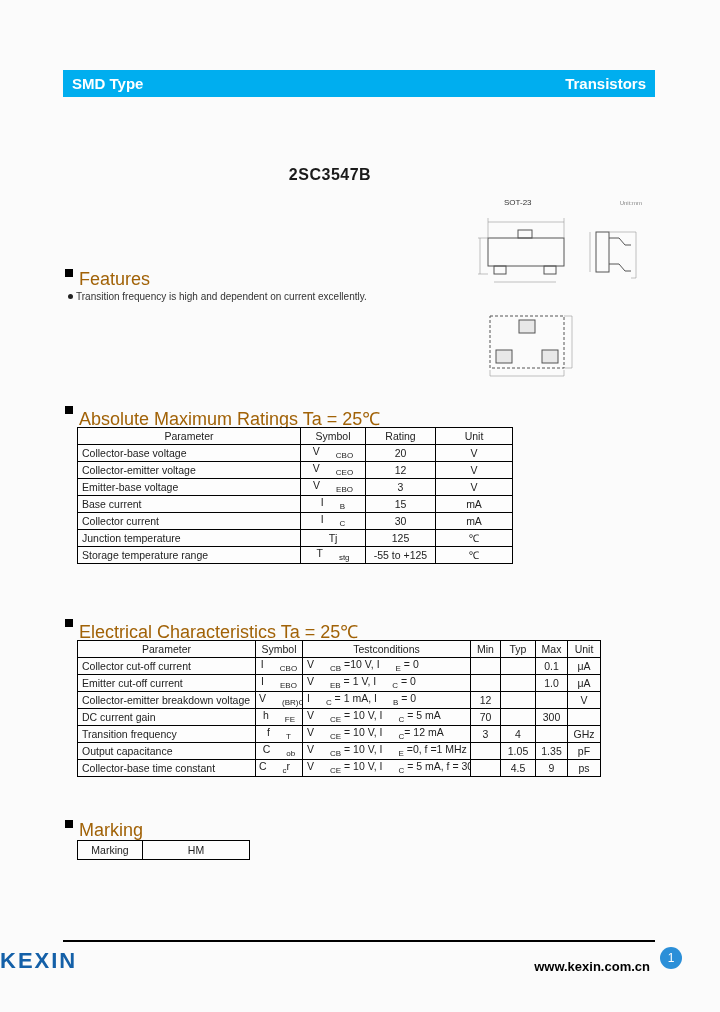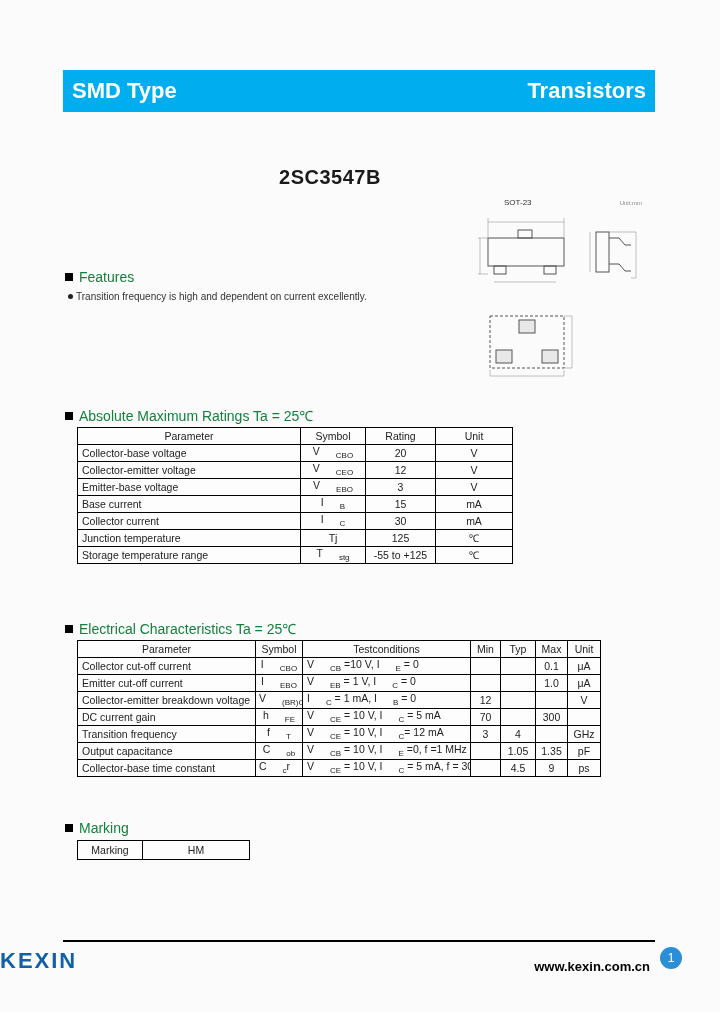--- a/index.html
+++ b/index.html
@@ -1,34 +1,34 @@
 <!DOCTYPE html>
 <html><head>
 <meta charset="utf-8">
 <style>
   html,body{margin:0;padding:0;background:#f2f2f2;}
   body{font-family:"Liberation Sans", sans-serif;color:#1a1a1a;}
   .sheet{position:relative;width:720px;height:1012px;margin:0 auto;background:#fbfbfb;overflow:hidden;}
 
   
-  .topbar{position:absolute;left:63px;right:65px;top:70px;height:42px;background:#00aeef;
+  .topbar{position:absolute;left:63px;right:65px;top:70px;height:27px;background:#00aeef;
           color:#fff;display:flex;justify-content:space-between;align-items:center;
-          padding:0 9px;box-sizing:border-box;font-size:22px;font-weight:bold;}
+          padding:0 9px;box-sizing:border-box;font-size:15px;font-weight:bold;}
 
   .title{position:absolute;left:0;right:60px;top:129px;text-align:center;font-size:16px;font-weight:bold;}
-  .partnum{position:absolute;left:0;right:60px;top:166px;text-align:center;font-size:20px;font-weight:bold;letter-spacing:.5px;}
+  .partnum{position:absolute;left:0;right:60px;top:166px;text-align:center;font-size:16px;font-weight:bold;letter-spacing:.5px;}
 
   
   .pkg{position:absolute;left:478px;top:196px;width:168px;height:188px;}
   .pkg-label{position:absolute;left:26px;top:2px;font-size:8px;color:#333;}
   .pkg-unit{position:absolute;right:4px;top:4px;font-size:6px;color:#888;}
   .pkg svg{position:absolute;left:0;top:12px;}
 
   
-  .sec{position:absolute;left:65px;font-size:14px;color:#15803d;display:flex;align-items:center;}
+  .sec{position:absolute;left:65px;font-size:18px;color:#a16207;display:flex;}
   .sq{width:8px;height:8px;background:#000;display:inline-block;margin-right:6px;flex:0 0 auto;}
   .feat{position:absolute;left:68px;top:291px;font-size:10px;color:#333;display:flex;align-items:center;}
   .dot{width:5px;height:5px;border-radius:50%;background:#222;display:inline-block;margin-right:3px;flex:0 0 auto;}
 
   
   table{border-collapse:collapse;table-layout:fixed;font-size:10.5px;color:#222;background:#fdfdfd;}
   td,th{border:1px solid #000;height:16px;padding:0 3px;text-align:center;font-weight:normal;
         overflow:hidden;white-space:nowrap;line-height:1.15;}
   td.l{text-align:left;padding-left:4px;}
   sub{font-size:8px;margin-left:16px;}

